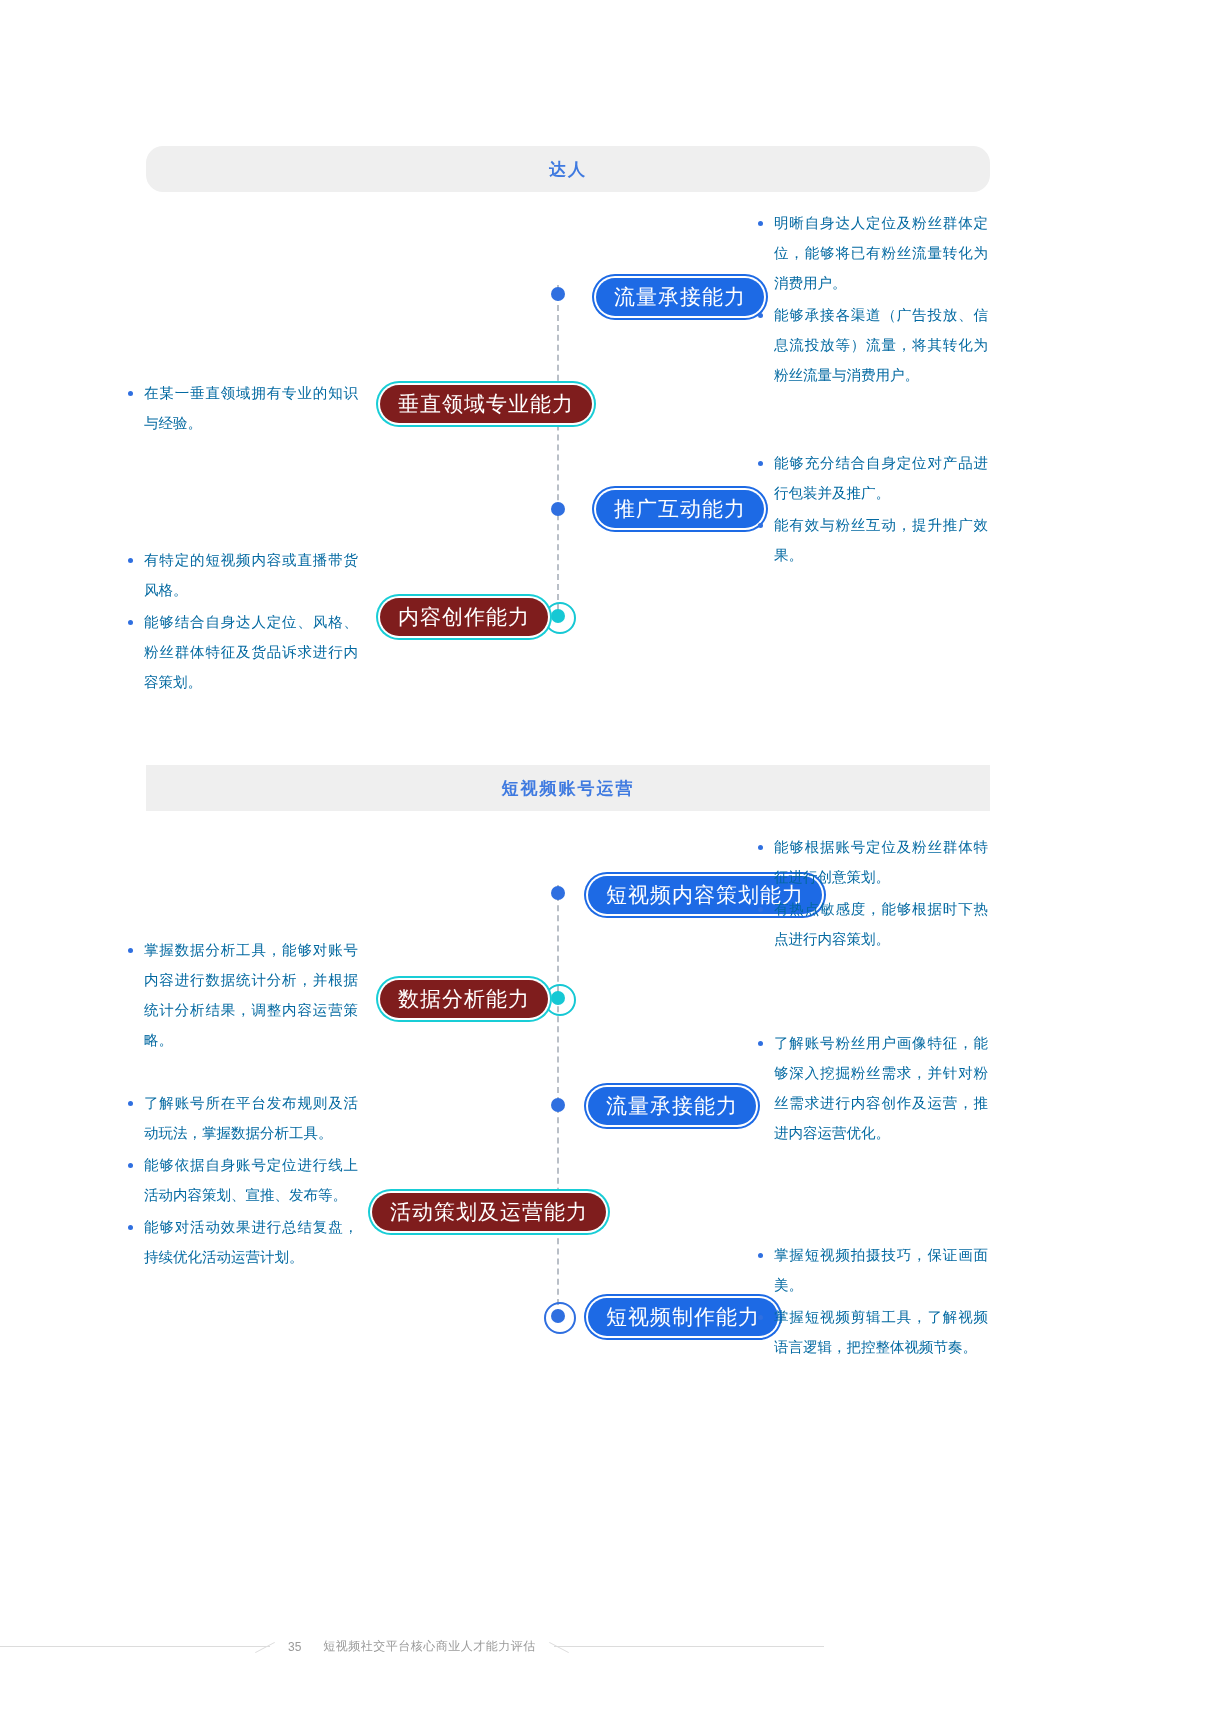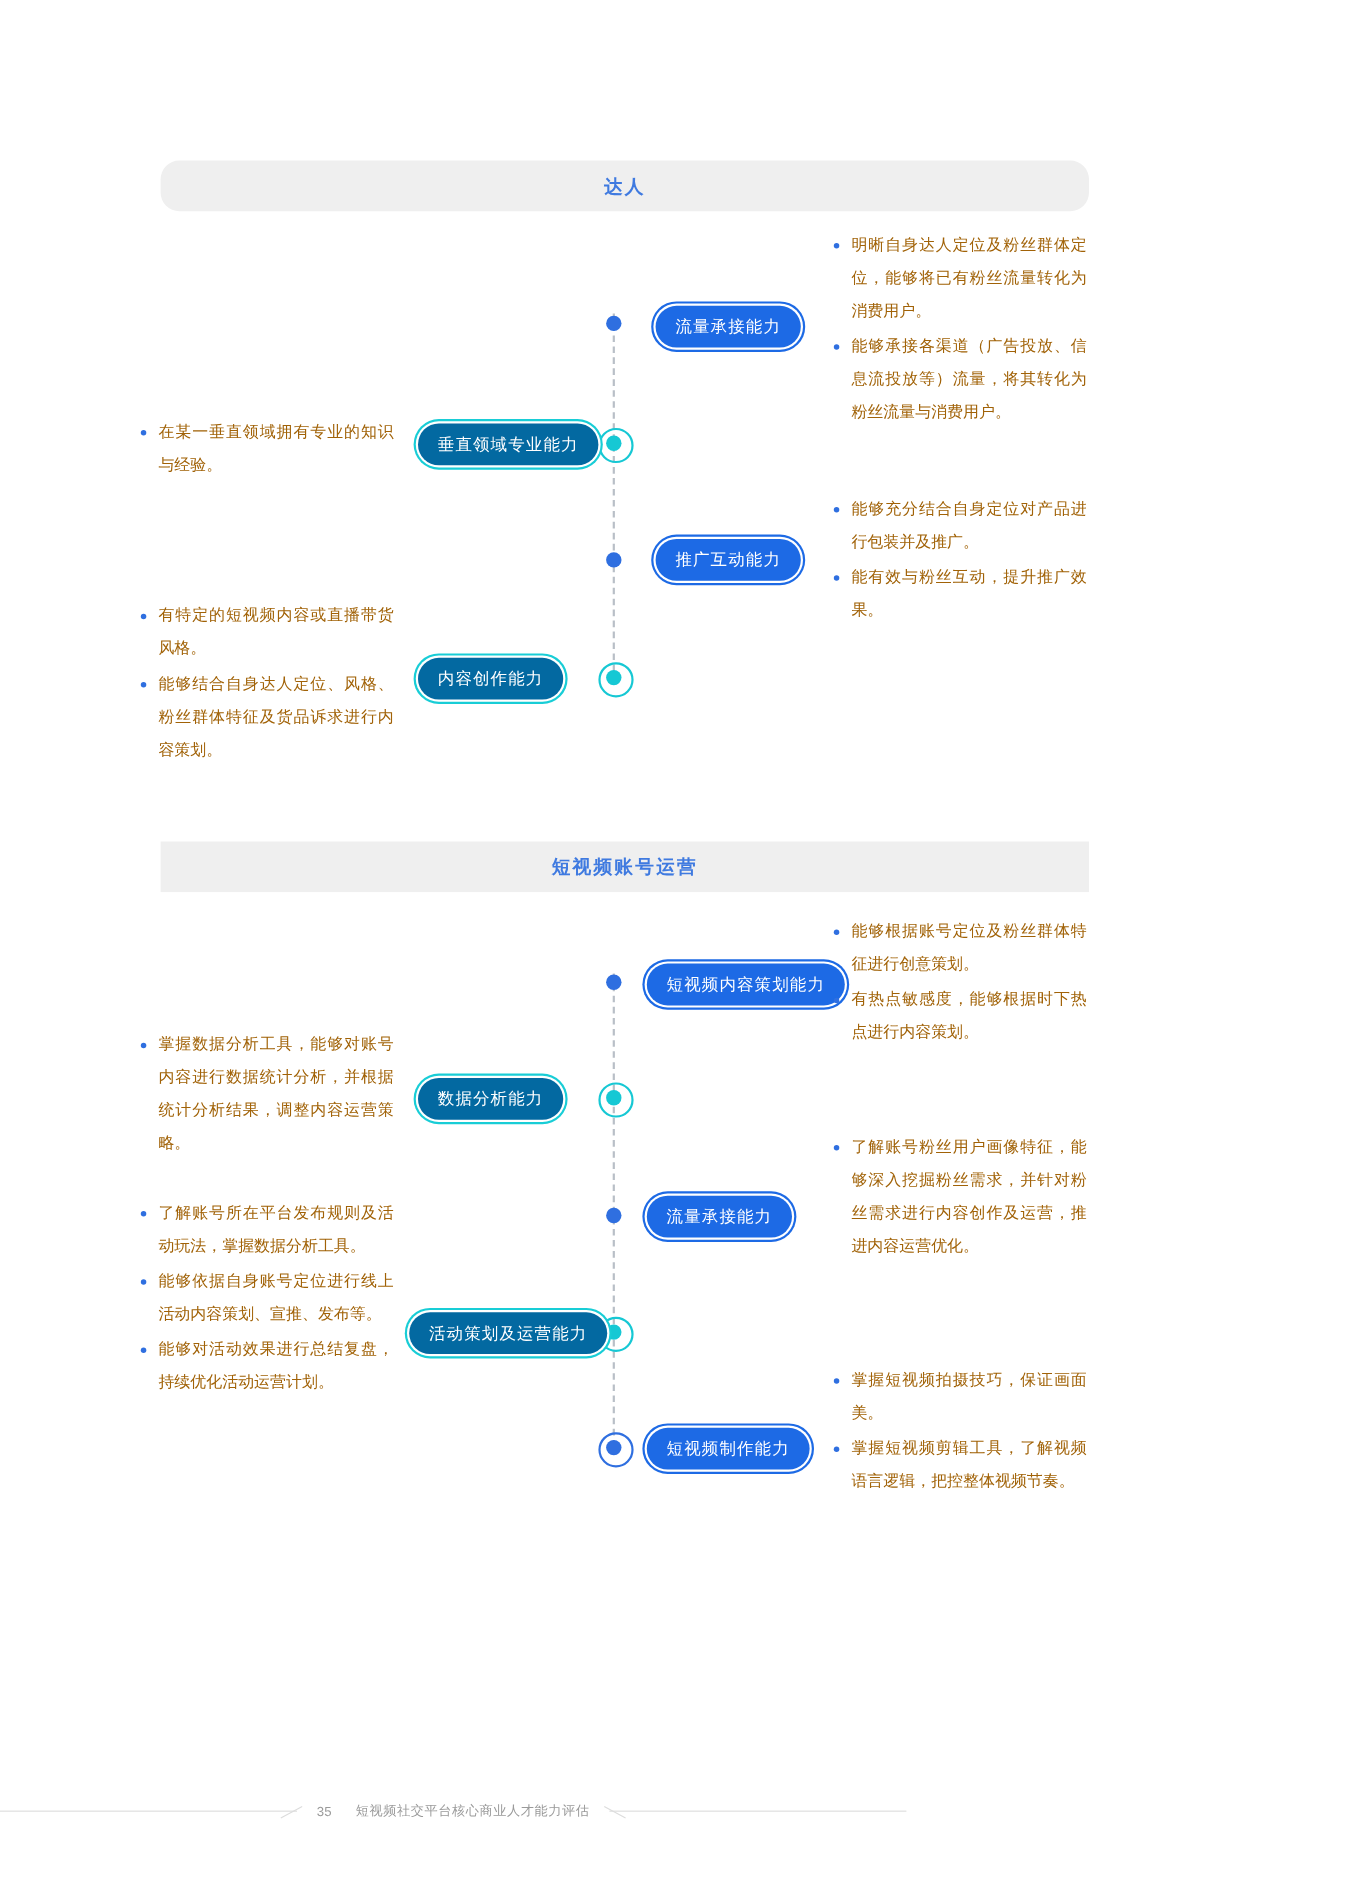--- a/index.html
+++ b/index.html
@@ -66,40 +66,40 @@
 
   
   .pill {
     position: absolute;
     height: 38px;
     border-radius: 19px;
     display: flex;
     align-items: center;
     justify-content: center;
     color: #ffffff;
-    font-size: 15px;
+    font-size: 21px;
     letter-spacing: 1px;
     white-space: nowrap;
     padding: 0 18px;
   }
   .pill.blue {
     background: #1d6ae5;
     box-shadow: 0 0 0 2px #ffffff, 0 0 0 4px #1d6ae5;
   }
   .pill.teal {
-    background: #0369a1;
+    background: #7f1d1d;
     box-shadow: 0 0 0 2px #ffffff, 0 0 0 4px #18cdd6;
   }
 
   
   .bullets {
     position: absolute;
     font-size: 14.5px;
     line-height: 30px;
-    color: #a16207;
+    color: #0369a1;
   }
   .bullets ul { list-style: none; }
   .bullets li {
     position: relative;
     padding-left: 16px;
     margin-bottom: 2px;
   }
   .bullets li::before {
     content: "";
     position: absolute;

